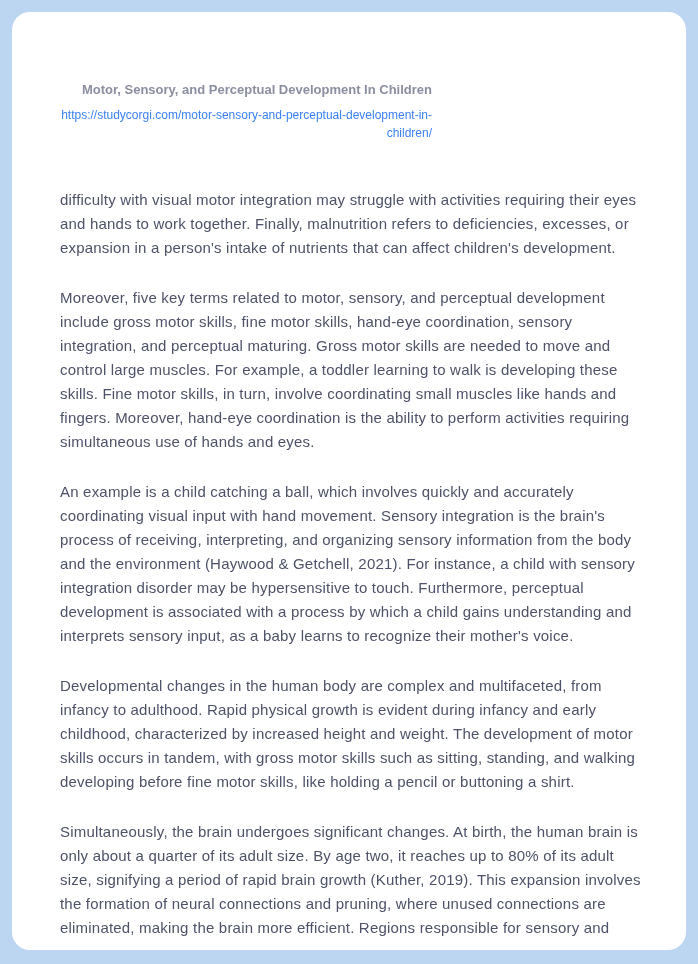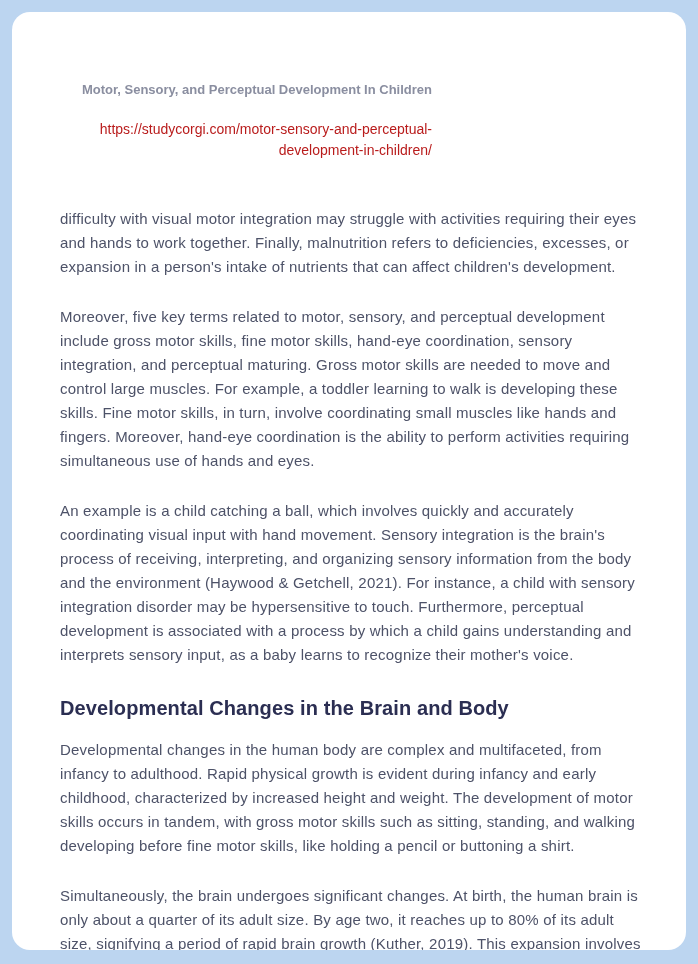--- a/index.html
+++ b/index.html
@@ -55,27 +55,27 @@
   }
   .header-right {
     width: 372px;
     text-align: right;
   }
   .doc-title {
     font-size: 13px;
     font-weight: 700;
     color: #8A8EA0;
     line-height: 1.3;
-    margin-bottom: 20px;
+    margin-bottom: 7px;
     text-align: right;
   }
   .doc-url {
-    font-size: 14px;
+    font-size: 12px;
     font-weight: 400;
-    color: #b91c1c;
+    color: #3b82f6;
     line-height: 1.5;
     overflow-wrap: break-word;
     cursor: pointer;
   }
   .body-p {
     font-size: 15px;
     line-height: 24px;
     letter-spacing: 0.2px;
     color: #4D5268;
     margin: 0 0 26px 0;
@@ -98,19 +98,18 @@
       <div class="header-right">
         <div class="doc-title">Motor, Sensory, and Perceptual Development In Children</div>
         <div class="doc-url">https://studycorgi.com/motor-sensory-and-perceptual-development-in-children/</div>
       </div>
     </header>
 
     <main>
       <p class="body-p">difficulty with visual motor integration may struggle with activities requiring their eyes and hands to work together. Finally, malnutrition refers to deficiencies, excesses, or expansion in a person's intake of nutrients that can affect children's development.</p>
       <p class="body-p">Moreover, five key terms related to motor, sensory, and perceptual development include gross motor skills, fine motor skills, hand-eye coordination, sensory integration, and perceptual maturing. Gross motor skills are needed to move and control large muscles. For example, a toddler learning to walk is developing these skills. Fine motor skills, in turn, involve coordinating small muscles like hands and fingers. Moreover, hand-eye coordination is the ability to perform activities requiring simultaneous use of hands and eyes.</p>
       <p class="body-p">An example is a child catching a ball, which involves quickly and accurately coordinating visual input with hand movement. Sensory integration is the brain's process of receiving, interpreting, and organizing sensory information from the body and the environment (Haywood &amp; Getchell, 2021). For instance, a child with sensory integration disorder may be hypersensitive to touch. Furthermore, perceptual development is associated with a process by which a child gains understanding and interprets sensory input, as a baby learns to recognize their mother's voice.</p>
-      <h2 class="section-heading">Developmental Changes in the Brain and Body</h2>
       <p class="body-p">Developmental changes in the human body are complex and multifaceted, from infancy to adulthood. Rapid physical growth is evident during infancy and early childhood, characterized by increased height and weight. The development of motor skills occurs in tandem, with gross motor skills such as sitting, standing, and walking developing before fine motor skills, like holding a pencil or buttoning a shirt.</p>
       <p class="body-p">Simultaneously, the brain undergoes significant changes. At birth, the human brain is only about a quarter of its adult size. By age two, it reaches up to 80% of its adult size, signifying a period of rapid brain growth (Kuther, 2019). This expansion involves the formation of neural connections and pruning, where unused connections are eliminated, making the brain more efficient. Regions responsible for sensory and</p>
     </main>
 
   </div>
 </div>
 
 </body></html>

